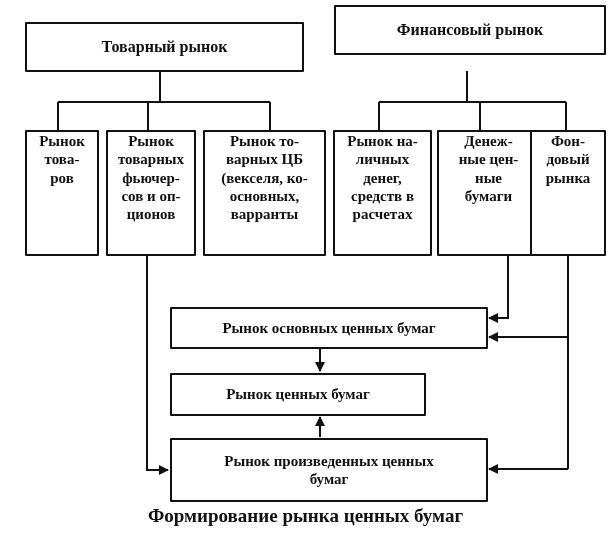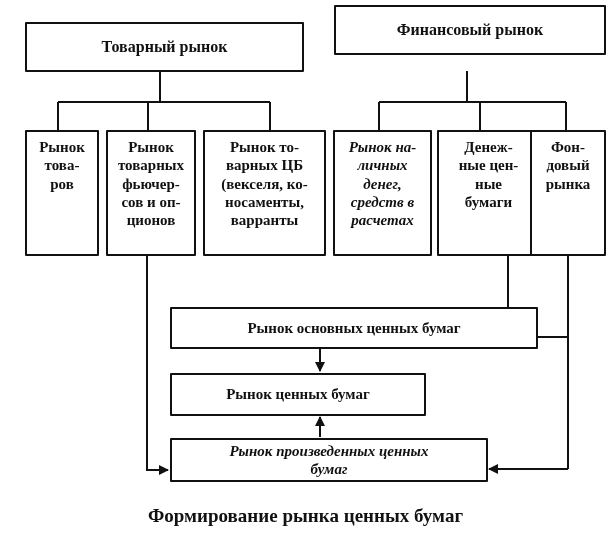--- a/index.html
+++ b/index.html
@@ -2,21 +2,21 @@
 <html><head>
 <meta charset="utf-8">
 <style>
   html, body { margin:0; padding:0; background:#ffffff; }
   body { width:613px; height:543px; position:relative; overflow:hidden;
          font-family:"Liberation Serif","DejaVu Serif",serif; color:#111; }
   .box { position:absolute; border:2px solid #111; background:#fff; box-sizing:border-box;
          display:flex; align-items:flex-start; justify-content:center; text-align:center;
          font-weight:bold; line-height:1.22; border-radius:1px; }
   .top { align-items:center; font-size:16px; }
-  .mid { font-size:15px; padding-top:6px; white-space:pre-line; }
+  .mid { font-size:15px; white-space:pre-line; }
   .low { align-items:center; font-size:15px; white-space:pre-line; }
   svg.wires { position:absolute; left:0; top:0; }
   .caption { position:absolute; left:148px; top:505px; font-size:19px; font-weight:bold; }
 </style>
 </head>
 <body>
 
 <svg class="wires" width="613" height="543">
   <defs>
     <marker id="ah" markerWidth="10" markerHeight="10" refX="9" refY="5" orient="auto" markerUnits="userSpaceOnUse">
@@ -67,46 +67,46 @@
   <span>Рынок
 товарных
 фьючер-
 сов и оп-
 ционов</span>
 </div>
 <div class="box mid" style="left:203px; top:130px; width:123px; height:126px;">
   <span>Рынок то-
 варных ЦБ
 (векселя, ко-
-носаменты,
+основных,
 варранты</span>
 </div>
-<div class="box mid" style="left:333px; top:130px; width:99px; height:126px;font-style:italic;">
+<div class="box mid" style="left:333px; top:130px; width:99px; height:126px;">
   <span>Рынок на-
 личных
 денег,
 средств в
 расчетах</span>
 </div>
 <div class="box mid" style="left:437px; top:130px; width:103px; height:126px;">
   <span>Денеж-
 ные цен-
 ные
 бумаги</span>
 </div>
 <div class="box mid" style="left:530px; top:130px; width:76px; height:126px;">
   <span>Фон-
 довый
 рынка</span>
 </div>
 
-<div class="box low" style="left:170px; top:307px; width:368px; height:42px;">
+<div class="box low" style="left:170px; top:307px; width:318px; height:42px;">
   <span>Рынок основных ценных бумаг</span>
 </div>
 <div class="box low" style="left:170px; top:373px; width:256px; height:43px;">
   <span>Рынок ценных бумаг</span>
 </div>
-<div class="box low" style="left:170px; top:438px; width:318px; height:44px;font-style:italic;">
+<div class="box low" style="left:170px; top:438px; width:318px; height:64px;">
   <span>Рынок произведенных ценных
 бумаг</span>
 </div>
 
 <div class="caption">Формирование рынка ценных бумаг</div>
 
 </body></html>

